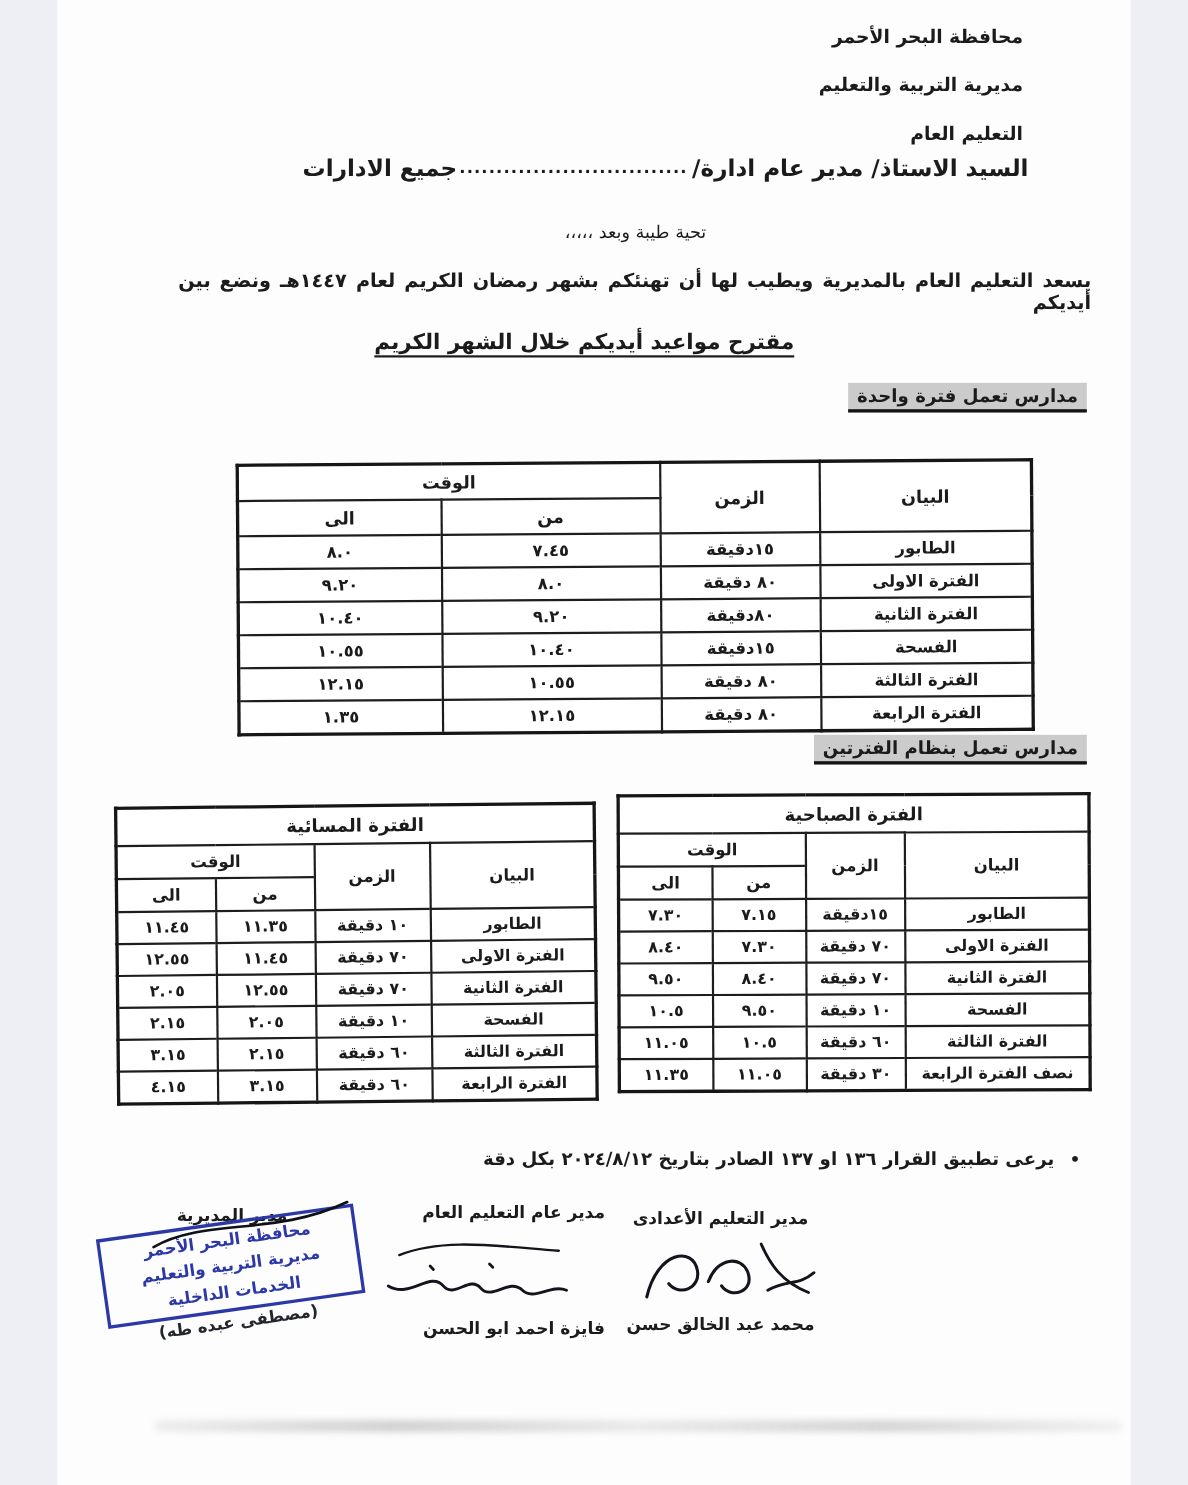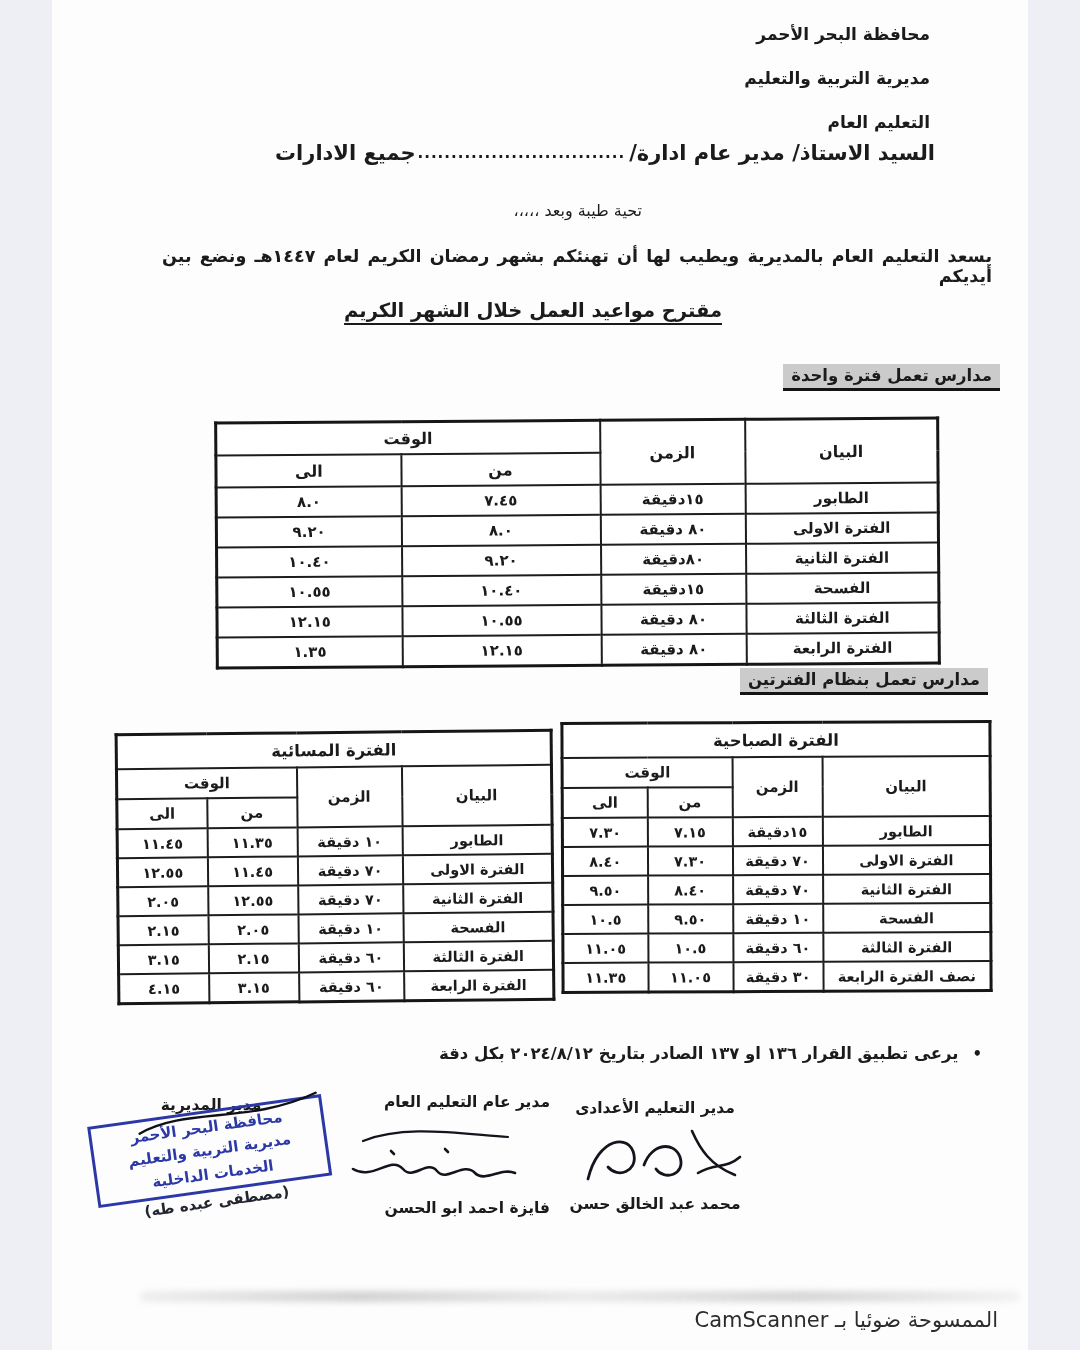--- a/index.html
+++ b/index.html
@@ -19,32 +19,32 @@
     display:flex;align-items:baseline;font-size:21px;font-weight:bold;}
   .salutation .dots{flex:1;overflow:hidden;white-space:nowrap;font-size:15px;
     letter-spacing:1px;padding:0 4px;transform:translateY(-2px);}
   .greeting{position:absolute;top:201px;right:438px;font-size:16px;font-weight:normal;}
   .body-line{position:absolute;top:246px;right:88px;width:830px;
     font-size:17.5px;font-weight:bold;text-align:justify;text-align-last:justify;}
   .subject{position:absolute;top:299px;right:358px;font-size:19.5px;font-weight:bold;
     text-decoration:underline;text-decoration-thickness:2px;text-underline-offset:6px;}
   .section-title{position:absolute;font-size:16.5px;font-weight:bold;
     background:#cbcbcb;padding:2px 8px 3px;border-bottom:3px solid #141414;}
-  .sec1{top:348px;right:80px;margin-top:16px;}
+  .sec1{top:348px;right:92px;}
   .sec2{top:668px;right:92px;}
 
   table{border-collapse:collapse;border:3px solid #161616;background:#fff;table-layout:fixed;}
   th,td{border:2px solid #1d1d1d;font-weight:bold;text-align:center;
     padding:1px 3px;font-size:15px;white-space:nowrap;overflow:hidden;}
   .t1{position:absolute;top:419px;right:140px;width:722px;transform:rotate(-0.4deg);}
   .t1 th{height:28px;font-size:16px;}
   .t1 td{height:26px;}
 
   .tables2{position:absolute;top:721px;right:88px;width:870px;
-    display:flex;direction:rtl;gap:7px;align-items:flex-start;}
+    display:flex;direction:rtl;gap:18px;align-items:flex-start;}
   .t2{width:428px;transform:rotate(-0.25deg);}
   .t2.evening{width:435px;margin-top:10px;transform:rotate(-0.6deg);}
   .t2 .shift-title{height:30px;font-size:16.5px;}
   .t2 th{height:26px;font-size:15px;}
   .t2 td{height:25px;font-size:14.5px;}
 
   .note{position:absolute;top:1044px;right:98px;font-size:16.5px;font-weight:bold;}
   .note .bullet{font-size:15px;margin-left:14px;}
 
   .sig-col{position:absolute;text-align:center;font-weight:bold;}
@@ -86,21 +86,21 @@
   <div class="salutation">
     <span>السيد الاستاذ/ مدير عام ادارة/</span>
     <span class="dots">......................................................</span>
     <span>جميع الادارات</span>
   </div>
 
   <div class="greeting">تحية طيبة وبعد ،،،،،</div>
 
   <div class="body-line">يسعد التعليم العام بالمديرية ويطيب لها أن تهنئكم بشهر رمضان الكريم لعام ١٤٤٧هـ ونضع بين أيديكم</div>
 
-  <div class="subject">مقترح مواعيد العمل خلال الشهر الكريم</div>
+  <div class="subject">مقترح مواعيد أيديكم خلال الشهر الكريم</div>
 
   <div class="section-title sec1">مدارس تعمل فترة واحدة</div>
 
   <table class="t1">
     <colgroup>
         <col style="width:193px">
         <col style="width:145px">
         <col style="width:199px">
         <col style="width:185px">
       </colgroup>
@@ -315,15 +315,14 @@
       <div class="stamp-box">
         <div>محافظة البحر الأحمر</div>
         <div>مديرية التربية والتعليم</div>
         <div>الخدمات الداخلية</div>
       </div>
       <div class="stamp-name">(مصطفى عبده طه)</div>
     </div>
   </div>
 
   <div class="smudge"></div>
-  <div class="footer">الممسوحة ضوئيا بـ CamScanner</div>
 
 </div>
 
 </body></html>

